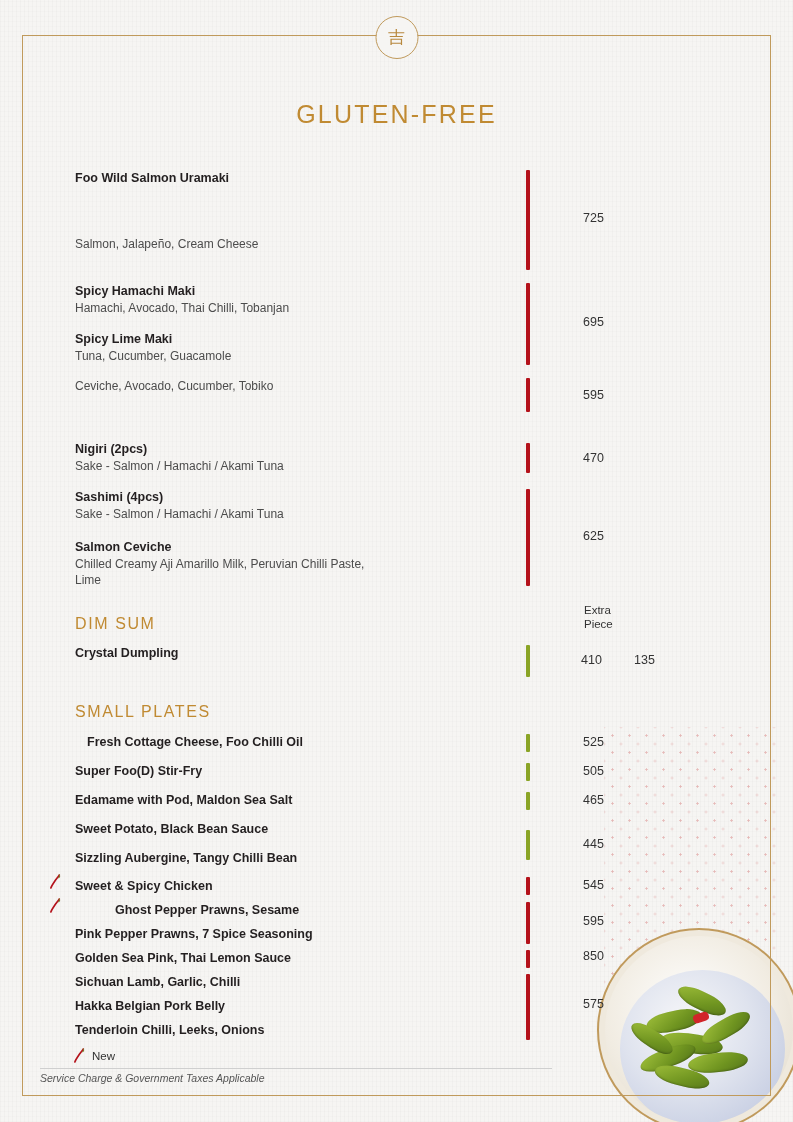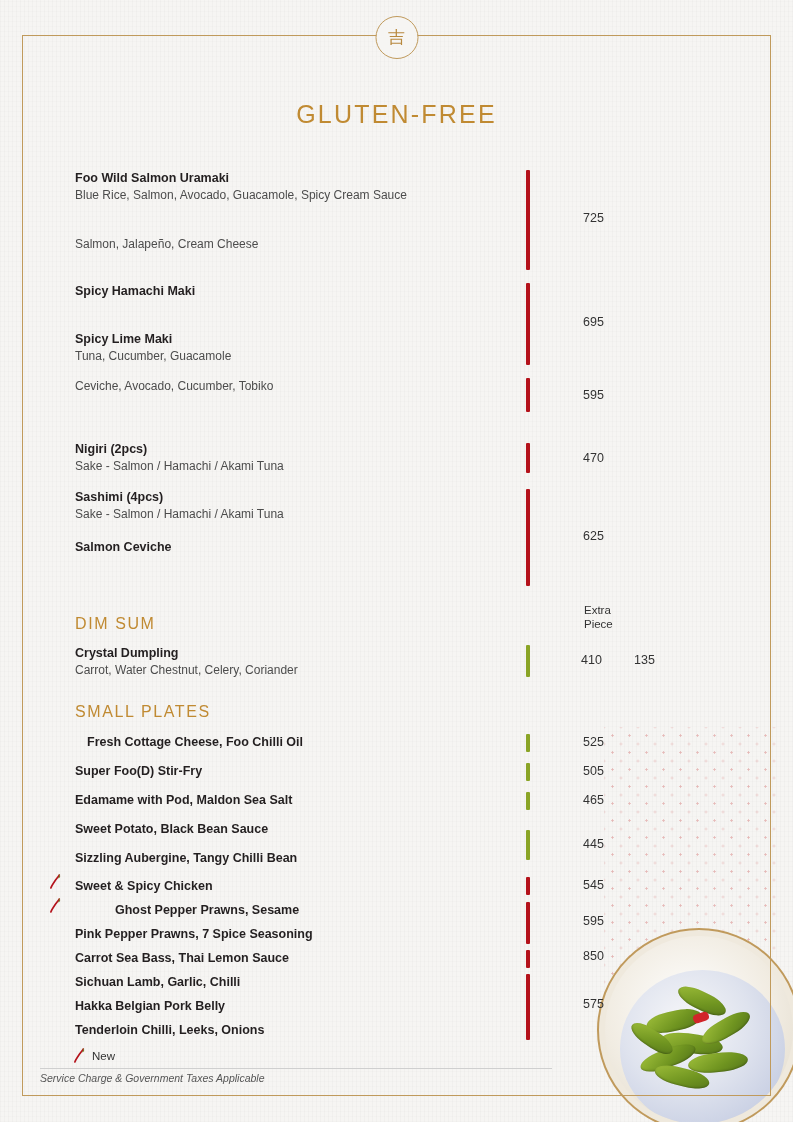--- a/index.html
+++ b/index.html
@@ -227,32 +227,32 @@
   <span class="glyph">吉</span>
 </div>
 
 <div class="content">
 
   <div class="title">GLUTEN-FREE</div>
 
   <div class="group" style="position:absolute;left:75px;top:170px;width:640px;">
     <div style="position:absolute;left:0;top:0;width:420px;">
       <div class="item-name">Foo Wild Salmon Uramaki</div>
-      <div class="item-desc" style="width:345px;">Blue Rice, Salmon, Avocado, Guacamole, Spicy Cream Sauce</div>
     </div>
     <div style="position:absolute;left:0;top:66px;width:420px;">
       <div class="item-desc">Salmon, Jalapeño, Cream Cheese</div>
     </div>
     <div class="price-bar" style="left:451px;top:0px;height:100px;"></div>
     <div class="price-text" style="left:468px;top:41px;">725</div>
   </div>
 
   <div class="group" style="position:absolute;left:75px;top:283px;width:640px;">
     <div style="position:absolute;left:0;top:0;width:420px;">
       <div class="item-name">Spicy Hamachi Maki</div>
+      <div class="item-desc">Hamachi, Avocado, Thai Chilli, Tobanjan</div>
     </div>
     <div style="position:absolute;left:0;top:48px;width:420px;">
       <div class="item-name">Spicy Lime Maki</div>
       <div class="item-desc">Tuna, Cucumber, Guacamole</div>
     </div>
     <div class="price-bar" style="left:451px;top:0px;height:82px;"></div>
     <div class="price-text" style="left:468px;top:32px;">695</div>
   </div>
 
   <div class="group" style="position:absolute;left:75px;top:378px;width:640px;">
@@ -272,36 +272,36 @@
     <div class="price-text" style="left:468px;top:10px;">470</div>
   </div>
 
   <div class="group" style="position:absolute;left:75px;top:489px;width:640px;">
     <div style="position:absolute;left:0;top:0;width:420px;">
       <div class="item-name">Sashimi (4pcs)</div>
       <div class="item-desc">Sake - Salmon / Hamachi / Akami Tuna</div>
     </div>
     <div style="position:absolute;left:0;top:50px;width:420px;">
       <div class="item-name">Salmon Ceviche</div>
+      <div class="item-desc" style="width:310px;">Chilled Creamy Aji Amarillo Milk, Peruvian Chilli Paste, Lime</div>
     </div>
     <div class="price-bar" style="left:451px;top:0px;height:97px;"></div>
     <div class="price-text" style="left:468px;top:40px;">625</div>
   </div>
 
   <div class="section-head" style="left:75px;top:615px;">DIM SUM</div>
 
   <div class="extra-piece" style="left:584px;top:604px;">
     <div>Extra</div>
     <div>Piece</div>
   </div>
 
   <div class="group" style="position:absolute;left:75px;top:645px;width:640px;">
     <div style="position:absolute;left:0;top:0;width:420px;">
       <div class="item-name">Crystal Dumpling</div>
-      <div class="item-desc">Carrot, Water Chestnut, Celery, Coriander</div>
     </div>
     <div class="price-bar green" style="left:451px;top:0px;height:32px;"></div>
     <div class="price-text" style="left:466px;top:8px;">410</div>
     <div class="price-text" style="left:519px;top:8px;">135</div>
   </div>
 
   <div class="section-head" style="left:75px;top:703px;">SMALL PLATES</div>
 
   <div class="group" style="position:absolute;left:75px;top:734px;width:640px;">
     <div class="item-name" style="position:absolute;left:12px;top:0;">Fresh Cottage Cheese, Foo Chilli Oil</div>
@@ -320,21 +320,21 @@
     <div class="price-text" style="left:468px;top:59px;">465</div>
 
     <div class="price-bar green" style="left:451px;top:96px;height:30px;"></div>
     <div class="price-text" style="left:468px;top:103px;">445</div>
   </div>
 
   <div class="group" style="position:absolute;left:75px;top:878px;width:640px;">
     <div class="item-name" style="position:absolute;left:0;top:0;">Sweet &amp; Spicy Chicken</div>
     <div class="item-name" style="position:absolute;left:0;top:24px;margin-left:40px;">Ghost Pepper Prawns, Sesame</div>
     <div class="item-name" style="position:absolute;left:0;top:48px;">Pink Pepper Prawns, 7 Spice Seasoning</div>
-    <div class="item-name" style="position:absolute;left:0;top:72px;">Carrot Sea Bass, Thai Lemon Sauce</div>
+    <div class="item-name" style="position:absolute;left:0;top:72px;">Golden Sea Pink, Thai Lemon Sauce</div>
     <div class="item-name" style="position:absolute;left:0;top:96px;">Sichuan Lamb, Garlic, Chilli</div>
     <div class="item-name" style="position:absolute;left:0;top:120px;">Hakka Belgian Pork Belly</div>
     <div class="item-name" style="position:absolute;left:0;top:144px;">Tenderloin Chilli, Leeks, Onions</div>
 
     <svg class="chilli" viewBox="0 0 14 16" style="left:-26px;top:-4px;">
       <path d="M11 1 C10 3 8 5 6 8 C4 11 2.5 13.5 2 15" stroke="#b4121b" stroke-width="1.8" fill="none" stroke-linecap="round"></path>
       <path d="M11 1 C11.8 2.2 11.4 3.4 10.4 4" stroke="#7a7a2a" stroke-width="1.2" fill="none" stroke-linecap="round"></path>
     </svg>
     <svg class="chilli" viewBox="0 0 14 16" style="left:-26px;top:20px;">
       <path d="M11 1 C10 3 8 5 6 8 C4 11 2.5 13.5 2 15" stroke="#b4121b" stroke-width="1.8" fill="none" stroke-linecap="round"></path>

